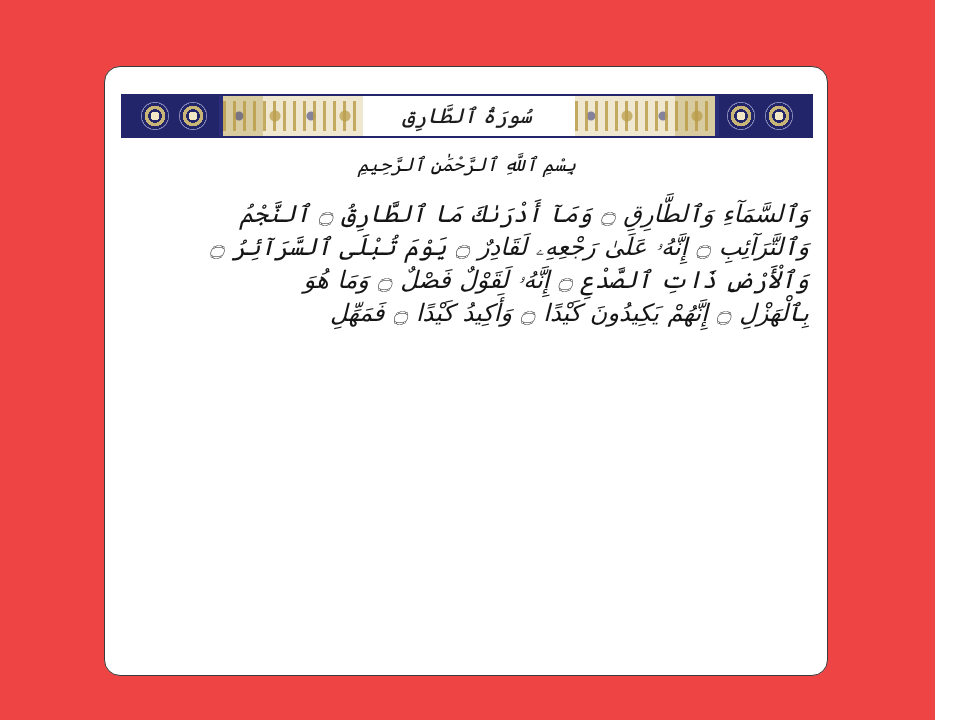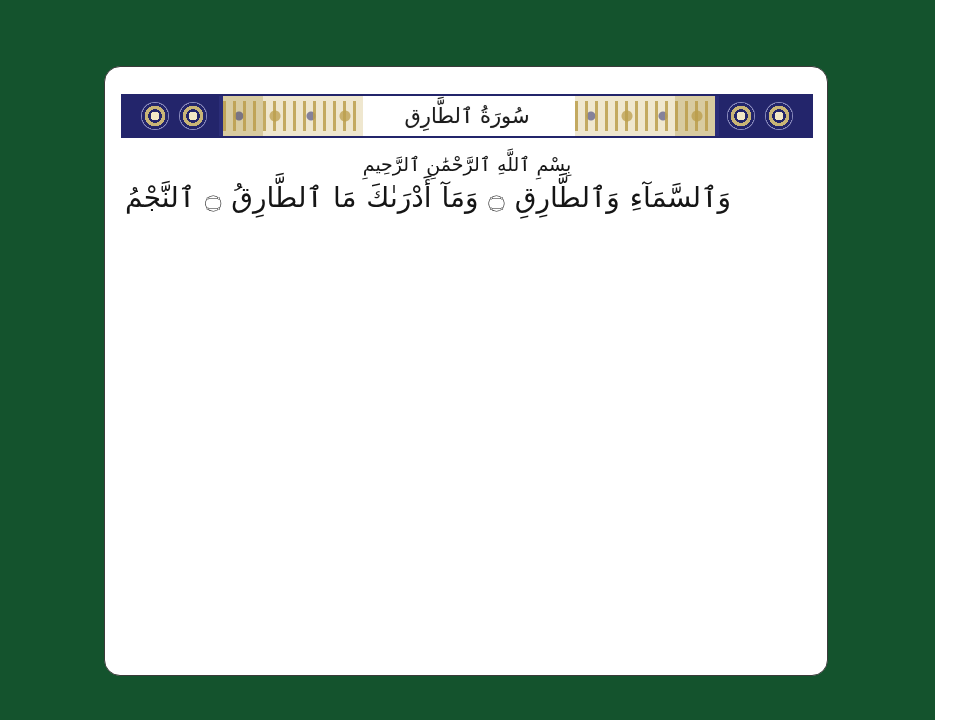--- a/index.html
+++ b/index.html
@@ -11,21 +11,22 @@
     width: 960px;
     height: 720px;
     overflow: hidden;
     font-family: "DejaVu Sans", sans-serif;
   }
 
   .page-canvas {
     position: relative;
     width: 935px;
     height: 720px;
-    background: #14532d;
+    background: #ef4444;
+    font-style: italic;
   }
 
   
   .mushaf-sheet {
     position: absolute;
     left: 104px;
     top: 66px;
     width: 724px;
     height: 610px;
     background: #ffffff;
@@ -114,28 +115,28 @@
     width: 684px;
     direction: rtl;
     text-align: center;
     color: #151515;
     font-family: "DejaVu Sans", sans-serif;
   }
 
   .basmala {
     font-size: 19px;
     line-height: 30px;
-    margin-bottom: 2px;
+    margin-bottom: 19px;
     white-space: nowrap;
   }
 
   .ayah-flow {
-    font-size: 28px;
+    font-size: 24px;
     line-height: 33px;
-    text-align: left;
+    text-align: right;
     word-spacing: 1px;
   }
 
   .blank-area {
     position: absolute;
     left: 20px;
     top: 470px;
     width: 684px;
     height: 120px;
   }
@@ -156,25 +157,28 @@
       <span class="medallion right-outer"></span>
       <span class="surah-title">سُورَةُ ٱلطَّارِق</span>
     </div>
 
     <div class="quran-body">
 
       <div class="basmala">بِسْمِ ٱللَّهِ ٱلرَّحْمَٰنِ ٱلرَّحِيمِ</div>
 
       <div class="ayah-flow">
         <div>وَٱلسَّمَآءِ وَٱلطَّارِقِ ۝ وَمَآ أَدْرَىٰكَ مَا ٱلطَّارِقُ ۝ ٱلنَّجْمُ</div>
+        <div>وَٱلتَّرَآئِبِ ۝ إِنَّهُۥ عَلَىٰ رَجْعِهِۦ لَقَادِرٌ ۝ يَوْمَ تُبْلَى ٱلسَّرَآئِرُ ۝</div>
       </div>
 
       <span class="para-break"></span>
 
       <div class="ayah-flow">
+        <div>وَٱلْأَرْضِ ذَاتِ ٱلصَّدْعِ ۝ إِنَّهُۥ لَقَوْلٌ فَصْلٌ ۝ وَمَا هُوَ</div>
+        <div>بِٱلْهَزْلِ ۝ إِنَّهُمْ يَكِيدُونَ كَيْدًا ۝ وَأَكِيدُ كَيْدًا ۝ فَمَهِّلِ</div>
       </div>
 
     </div>
 
     <div class="blank-area"></div>
 
   </div>
 
 </div>
 

